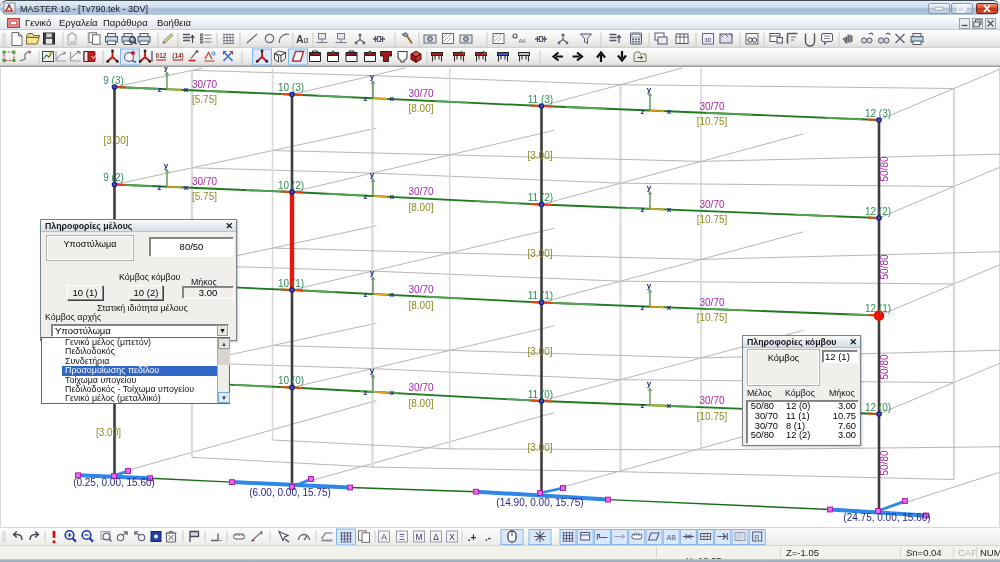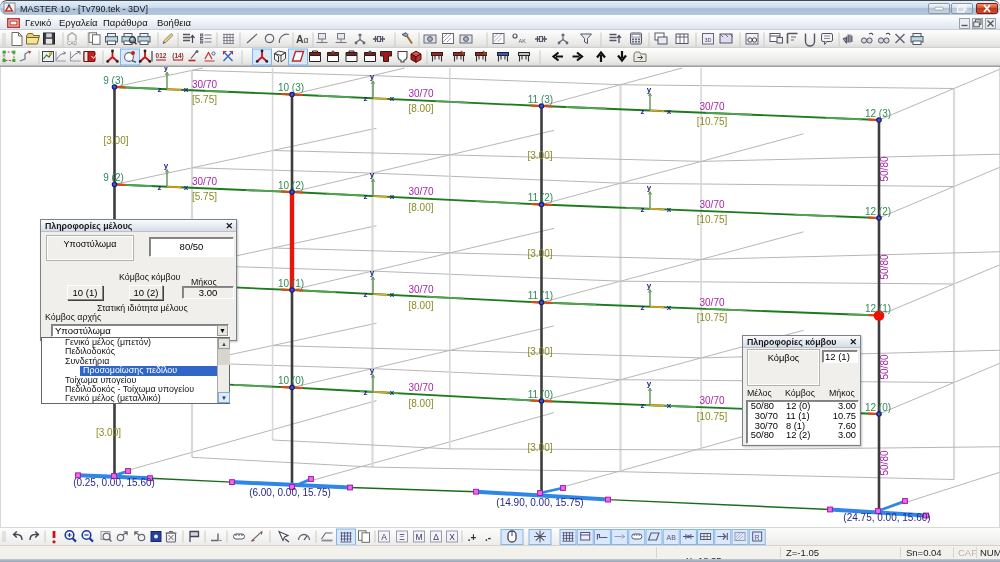--- a/index.html
+++ b/index.html
@@ -593,21 +593,21 @@
     <div class="sunkw" style="left:141px; top:66px; width:52px; height:13px; background:#f0efeb; text-align:center; line-height:12px;">3.00</div>
     <div class="lbl" style="left:56px; top:83px;">Στατική ιδιότητα μέλους</div>
     <div class="sunkw" style="left:10px; top:104px; width:178px; height:13px; line-height:12px; padding-left:3px;">Υποστύλωμα</div>
     <div class="abs" style="left:176px; top:105px; width:11px; height:11px; background:#e8e6e0; border:1px solid #999; font-size:7px; text-align:center; line-height:10px;">▼</div>
   </div>
 
   <div class="abs" style="left:41px; top:337px; width:189px; height:67px; background:#fff; border:1px solid #666; font-size:8.9px; color:#111;padding-left:20px;">
     <div style="padding-left:3px; height:9.4px; line-height:9.6px; white-space:nowrap;">Γενικό μέλος (μπετόν)</div>
     <div style="padding-left:3px; height:9.4px; line-height:9.6px;">Πεδιλοδοκός</div>
     <div style="padding-left:3px; height:9.4px; line-height:9.6px;">Συνδετήρια</div>
-    <div style="padding-left:3px; height:9.4px; line-height:9.6px; background:#3166c8; color:#fff;margin-left:18px;">Προσομοίωσης πεδίλου</div>
+    <div style="padding-left:3px; height:9.4px; line-height:9.6px; background:#3166c8; color:#fff;">Προσομοίωσης πεδίλου</div>
     <div style="padding-left:3px; height:9.4px; line-height:9.6px;">Τοίχωμα υπογείου</div>
     <div style="padding-left:3px; height:9.4px; line-height:9.6px; white-space:nowrap;">Πεδιλοδοκός - Τοίχωμα υπογείου</div>
     <div style="padding-left:3px; height:9.4px; line-height:9.6px; white-space:nowrap;">Γενικό μέλος (μεταλλικό)</div>
     <div class="abs" style="right:0; top:0; width:12px; height:65px; background:#efede8; border-left:1px solid #aaa;">
       <div style="width:12px;height:11px;background:#e6e4de;border:1px solid #999;font-size:6px;text-align:center;line-height:10px;color:#444;">▲</div>
       <div style="width:12px;height:16px;background:#d8d5ce;"></div>
       <div class="abs" style="bottom:0; width:12px;height:11px;background:#dceafc;border:1px solid #7aace0;font-size:6px;text-align:center;line-height:10px;color:#335;">▼</div>
     </div>
   </div>
 

